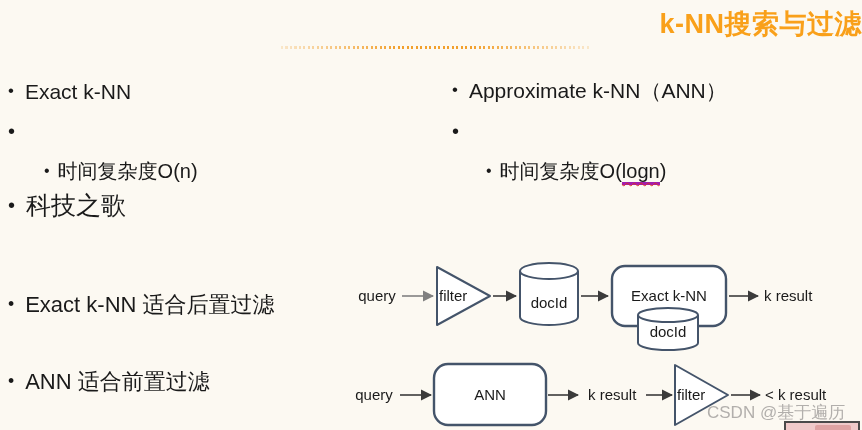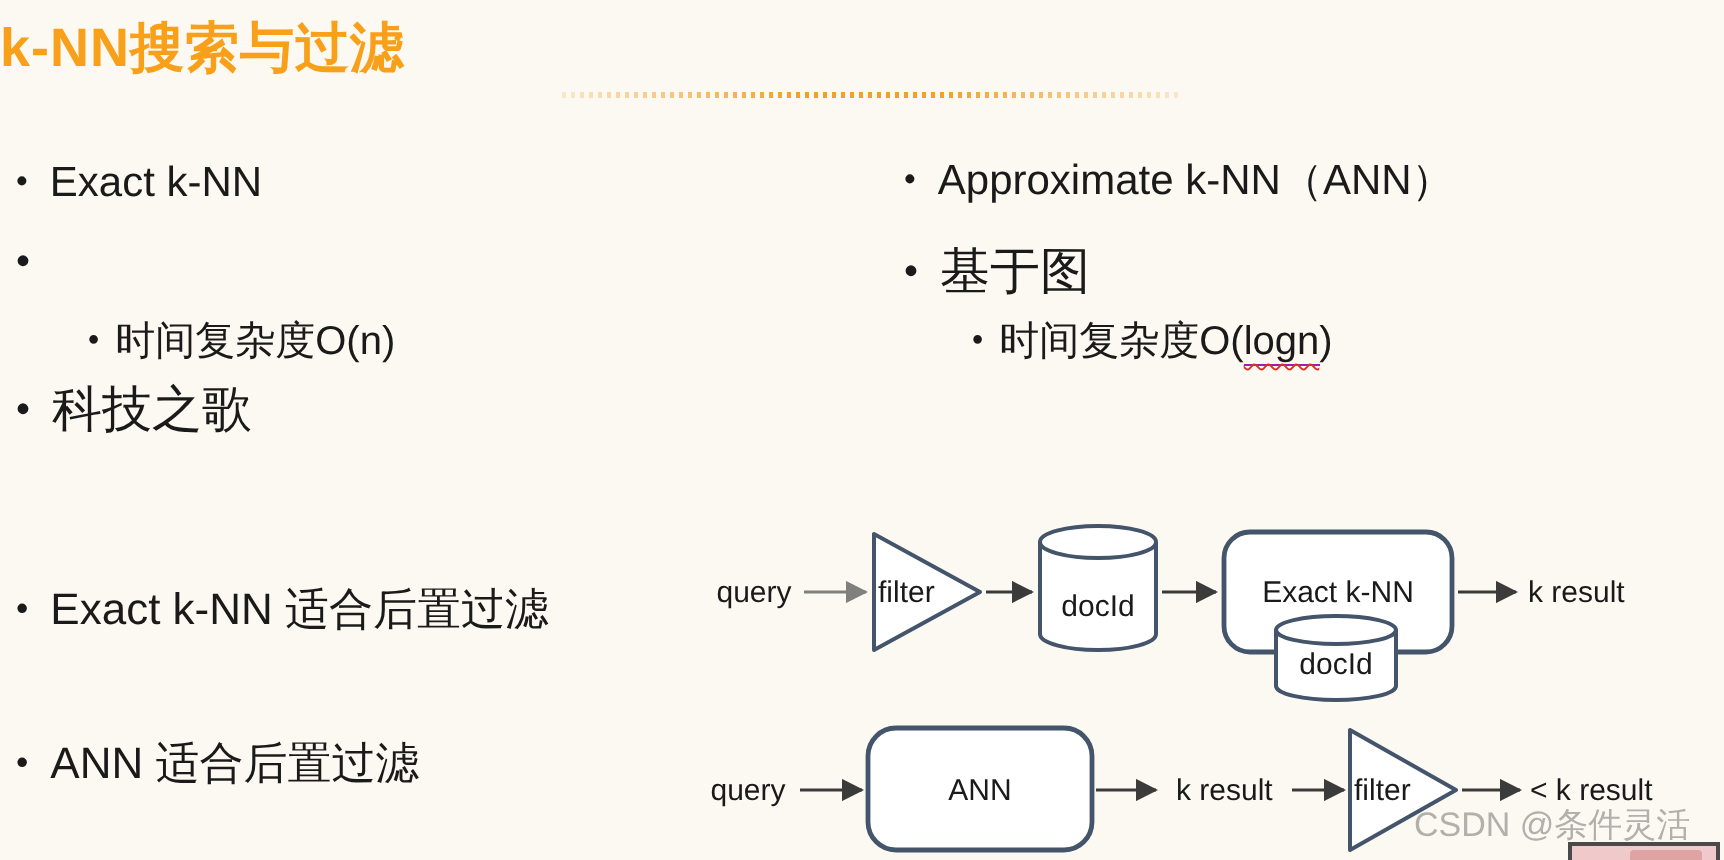--- a/index.html
+++ b/index.html
@@ -2,38 +2,38 @@
 <html><head>
 <meta charset="utf-8">
 <style>
   html,body{margin:0;padding:0;}
   body{font-family:"Liberation Sans","DejaVu Sans",sans-serif;}
   .slide{
     position:relative;width:862px;height:430px;overflow:hidden;
     background:#FCF9F2;color:#1a1a1a;
   }
   .title{
-    position:absolute;left:0;right:0;top:6px;margin:0;text-align:left;
+    position:absolute;left:0;right:0;top:6px;margin:0;text-align:right;
     font-size:27px;font-weight:700;color:#F9A01A;letter-spacing:.5px;
   }
   .title-underline{
     position:absolute;left:281px;top:46px;width:308px;height:3px;
     background:repeating-linear-gradient(90deg,#F2A02C 0 2px,rgba(0,0,0,0) 2px 4.5px);
     -webkit-mask-image:linear-gradient(90deg,rgba(0,0,0,.2),#000 38% 62%,rgba(0,0,0,.2));
     mask-image:linear-gradient(90deg,rgba(0,0,0,.2),#000 38% 62%,rgba(0,0,0,.2));
   }
   .bullet{position:absolute;display:flex;align-items:center;white-space:nowrap;line-height:1.2;}
   .bullet .dot{font-size:.8em;margin-right:11px;line-height:1;}
   .bullet.sub .dot{margin-right:8px;}
   .lat1{font-size:21px;}
   .cjk1{font-size:25px;}
   .sub{font-size:20px;}
   .note{font-size:22px;}
   .logn{
-    border-bottom:1px solid #a21caf;
+    border-bottom:3px solid #a21caf;
     text-decoration:underline wavy #D93025 1px;
     text-underline-offset:4px;
   }
   .diagram{position:absolute;}
   .diagram text{font-family:"Liberation Sans","DejaVu Sans",sans-serif;font-size:15px;fill:#1a1a1a;}
   .shape{fill:#FFFFFF;stroke:#44546A;stroke-width:2;stroke-linejoin:round;}
   .shape.thick{stroke-width:2.4;}
   .arrow{stroke:#3B3B3B;stroke-width:1.6;}
   .arrow.gray{stroke:#808080;}
   .watermark{
@@ -69,36 +69,35 @@
     <span class="dot">•</span>
     <span>科技之歌</span>
   </div>
 
   <div class="bullet lat1" style="left:452px;top:78px;">
     <span class="dot">•</span>
     <span>Approximate k-NN（ANN）</span>
   </div>
   <div class="bullet cjk1" style="left:452px;top:121px;">
     <span class="dot">•</span>
-    <span>基于图</span>
   </div>
   <div class="bullet sub" style="left:486px;top:159px;">
     <span class="dot">•</span>
     <span>
       <span>时间复杂度O(</span><span class="logn">logn</span><span>)</span>
     </span>
   </div>
 
   <div class="bullet note" style="left:8px;top:292px;">
     <span class="dot">•</span>
     <span>Exact k-NN 适合后置过滤</span>
   </div>
   <div class="bullet note" style="left:8px;top:369px;">
     <span class="dot">•</span>
-    <span>ANN 适合后置过滤</span>
+    <span>ANN 适合前置过滤</span>
   </div>
 
   <svg class="diagram" style="left:340px;top:255px;" width="522" height="100" viewBox="0 0 522 100">
     <defs>
       <marker id="ahd" viewBox="0 0 10 10" refX="9" refY="5" markerWidth="7" markerHeight="7" orient="auto">
         <path d="M0,0 L10,5 L0,10 z" fill="#3B3B3B"></path>
       </marker>
       <marker id="ahg" viewBox="0 0 10 10" refX="9" refY="5" markerWidth="7" markerHeight="7" orient="auto">
         <path d="M0,0 L10,5 L0,10 z" fill="#808080"></path>
       </marker>
@@ -133,19 +132,19 @@
     <text x="150" y="45" text-anchor="middle">ANN</text>
     <line class="arrow" x1="208" y1="40" x2="238" y2="40" marker-end="url(#ahd2)"></line>
     <text x="248" y="45">k result</text>
     <line class="arrow" x1="306" y1="40" x2="332" y2="40" marker-end="url(#ahd2)"></line>
     <polygon class="shape" points="335,10 335,70 388,40"></polygon>
     <text x="337" y="45">filter</text>
     <line class="arrow" x1="391" y1="40" x2="420" y2="40" marker-end="url(#ahd2)"></line>
     <text x="425" y="45">&lt; k result</text>
   </svg>
 
-  <div class="watermark">CSDN @条件灵活</div>
+  <div class="watermark">CSDN @基于遍历</div>
 
   <div class="clipped-popup">
     <div class="blob"></div>
   </div>
 
 </div>
 
 </body></html>

